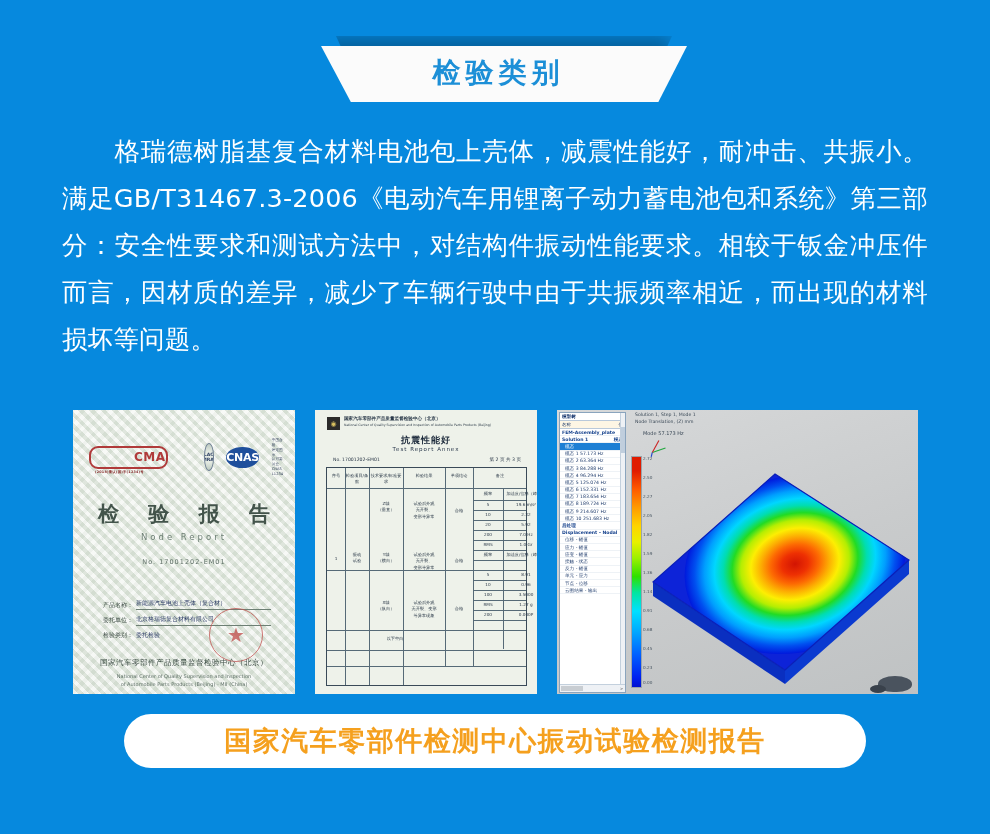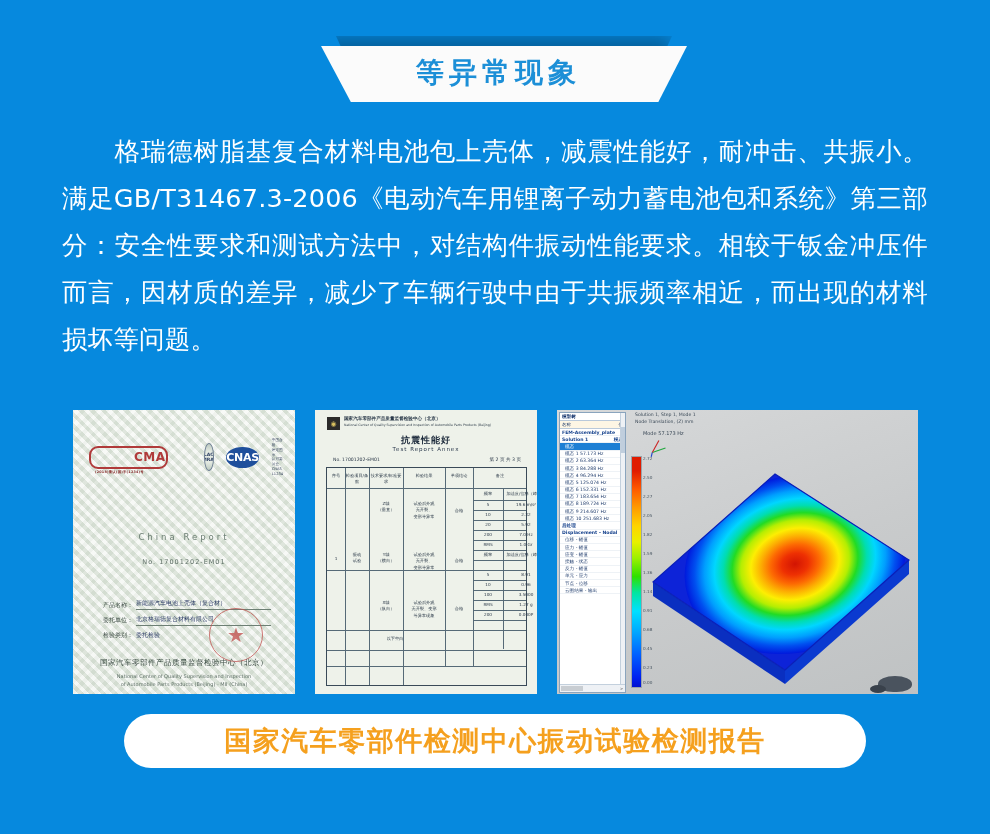--- a/index.html
+++ b/index.html
@@ -324,21 +324,21 @@
     letter-spacing: 1.5px;
     white-space: nowrap;
   }
 </style>
 </head>
 <body>
 
 <div class="banner-wrap">
   <div class="banner-shadow"></div>
   <div class="banner">
-    <div class="banner-title">等异常现象</div>
+    <div class="banner-title">检验类别</div>
   </div>
 </div>
 
 <div class="paragraph"><span class="indent"></span><span>格瑞德树脂基复合材料电池包上壳体，减震性能好，耐冲击、共振小。满足GB/T31467.3-2006《电动汽车用锂离子动力蓄电池包和系统》第三部分：安全性要求和测试方法中，对结构件振动性能要求。相较于钣金冲压件而言，因材质的差异，减少了车辆行驶中由于共振频率相近，而出现的材料损坏等问题。</span></div>
 
 <div class="strip">
 
   <div class="panel panel-cert">
     <div class="cert-bg"></div>
     <div class="cert-inner">
@@ -352,21 +352,22 @@
         </div>
         <div class="logo-cnas">
           <span>CNAS</span>
         </div>
         <div class="logo-cnas-txt">中国合格
 评定国家
 认可委员会
 CNAS L1234</div>
       </div>
 
-      <div class="cert-title-en">China Report</div>
+      <div class="cert-title">检 验 报 告</div>
+      <div class="cert-title-en">Node Report</div>
       <div class="cert-no">No. 17001202-EM01</div>
 
       <div class="cert-fields">
         <div class="cert-field">
           <span>产品名称：</span>
           <span class="cert-field-val">新能源汽车电池上壳体（复合材）</span>
         </div>
         <div class="cert-field">
           <span>委托单位：</span>
           <span class="cert-field-val">北京格瑞德复合材料有限公司</span>

